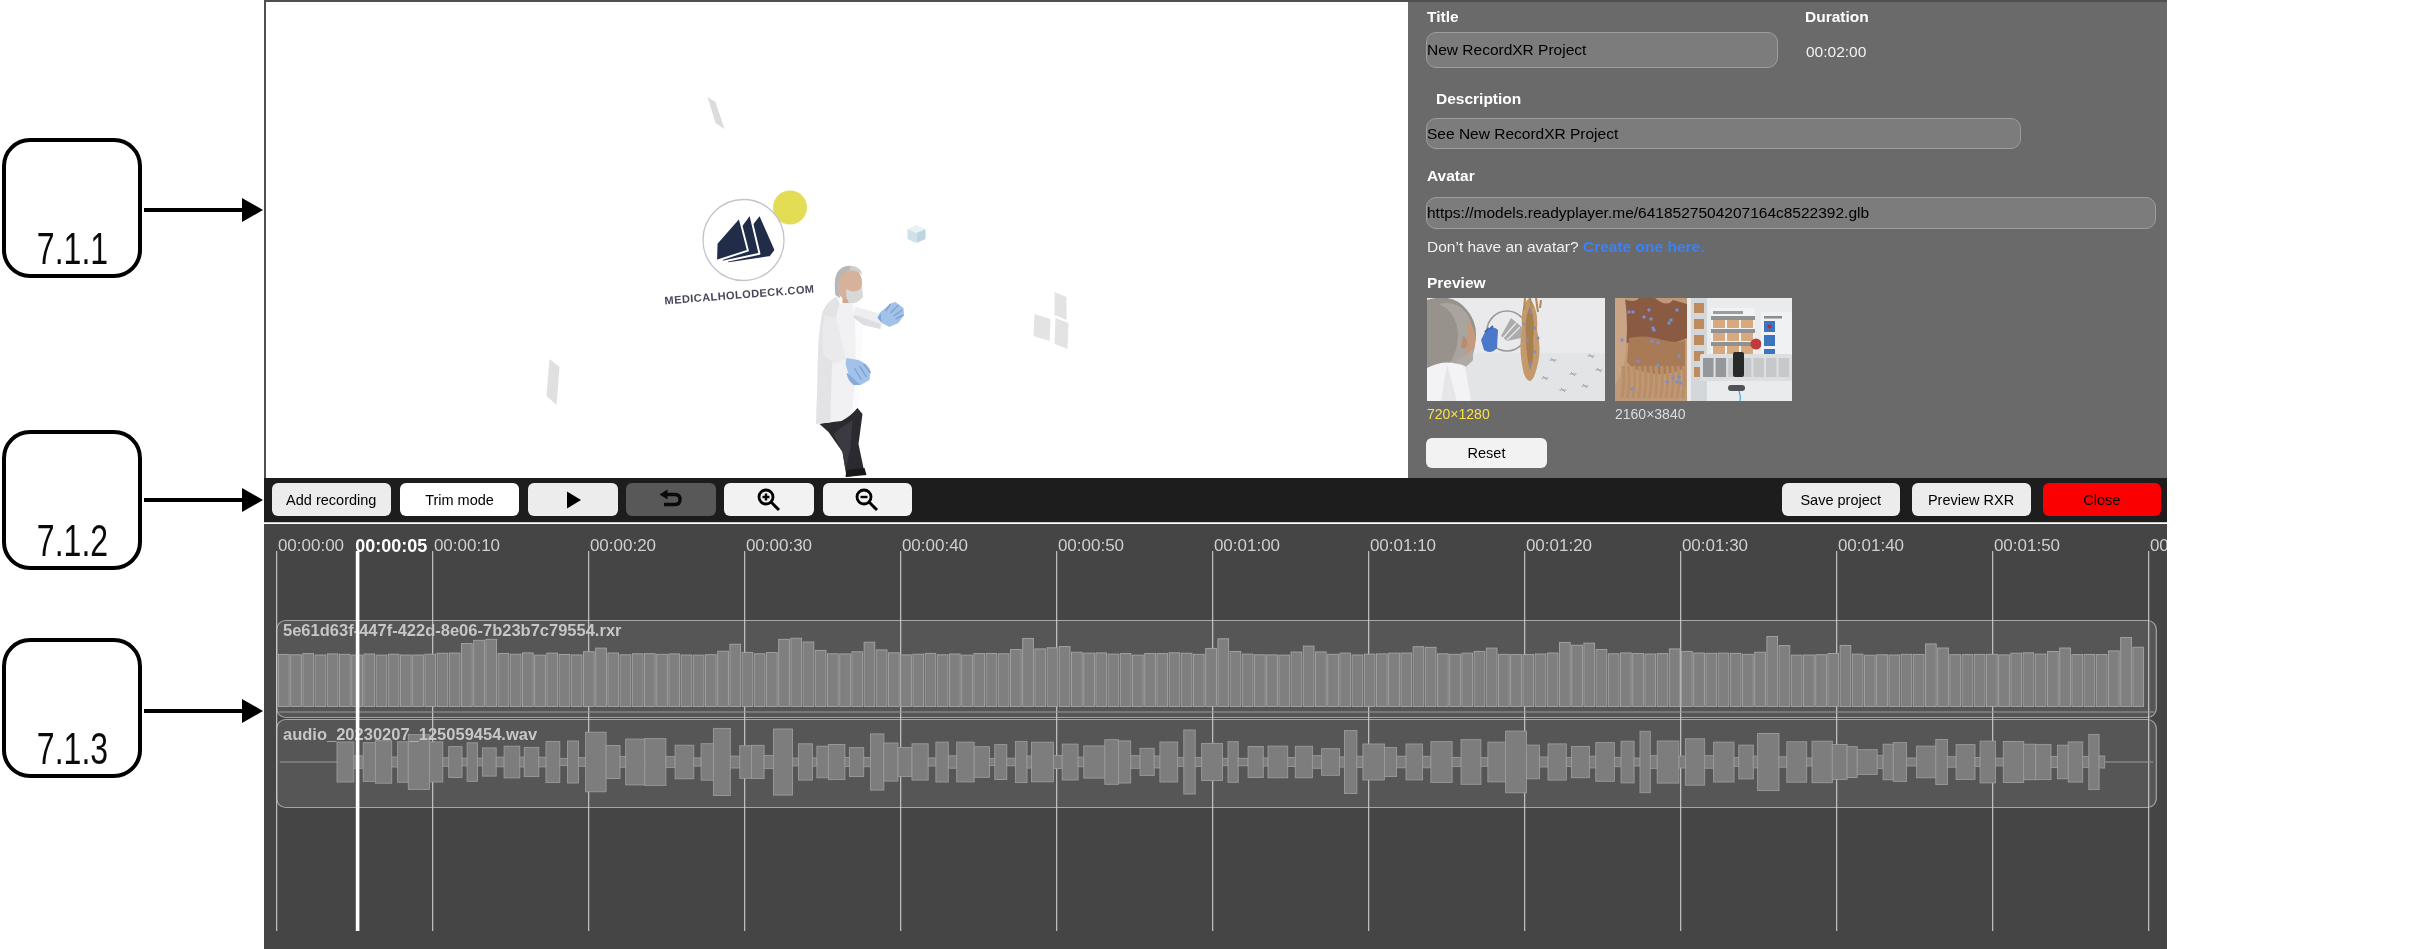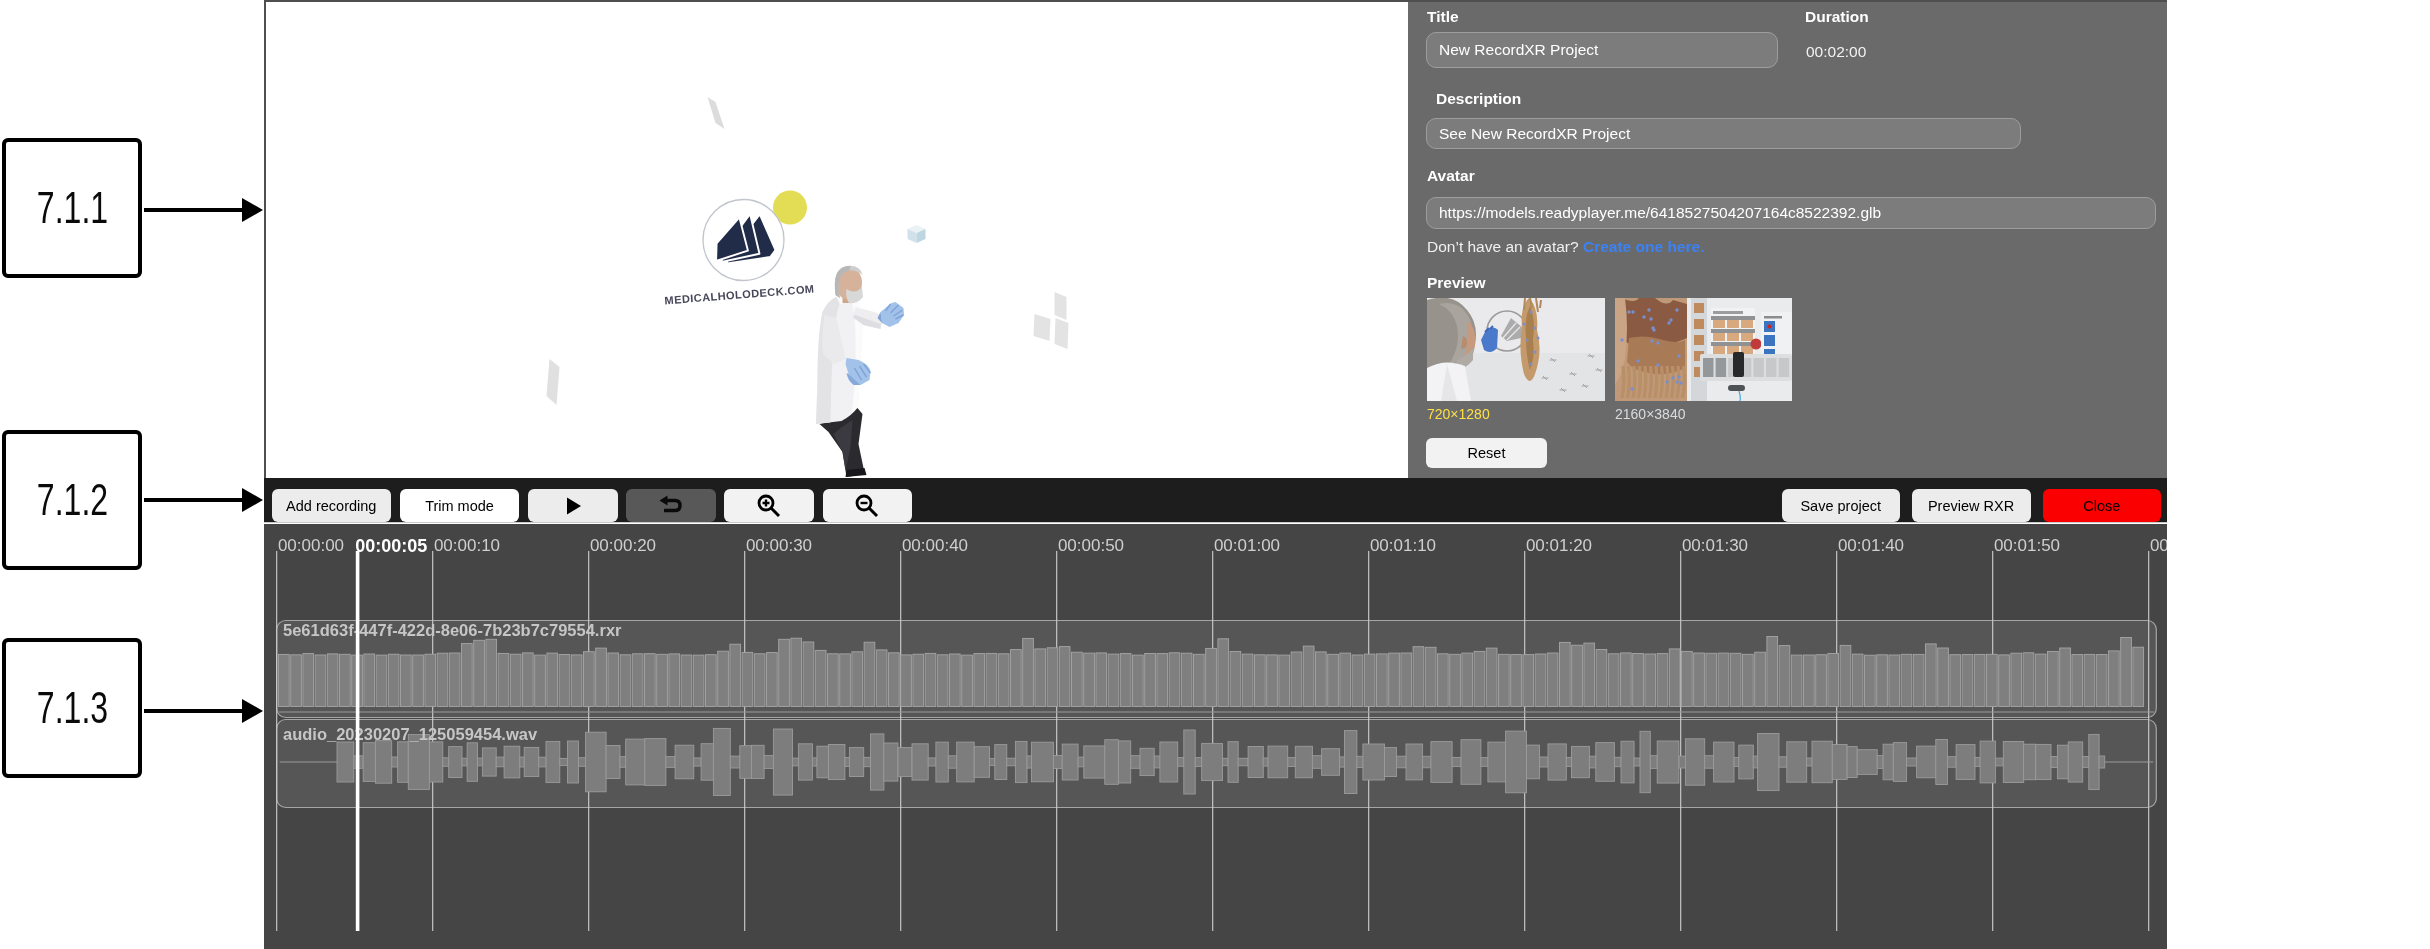--- a/index.html
+++ b/index.html
@@ -1,22 +1,22 @@
 <!DOCTYPE html>
 <html><head><meta charset="utf-8"><style>
 * { margin:0; padding:0; box-sizing:border-box; }
 html,body { width:2430px; height:949px; background:#fff; font-family:"Liberation Sans",sans-serif; overflow:hidden; }
 .abs { position:absolute; }
-.lbox { position:absolute; left:2px; width:140px; height:140px; background:#fff; border:4.5px solid #000; border-radius:6px; display:flex; align-items:center; justify-content:center; font-size:44.5px; color:#0a0a0a; }
+.lbox { position:absolute; left:2px; width:140px; height:140px; background:#fff; border:4.5px solid #000; border-radius:28px; display:flex; align-items:flex-end; justify-content:center; font-size:44.5px; color:#0a0a0a; }
 .lbox span { display:inline-block; transform:scaleX(0.72); }
 .shaft { position:absolute; height:4.5px; background:#000; }
 .ahead { position:absolute; width:0; height:0; border-left:21px solid #000; border-top:12.5px solid transparent; border-bottom:12.5px solid transparent; }
-.btn { position:absolute; top:11px; height:33px; border-radius:6px; background:#ececec; color:#000; font-size:14.5px; display:flex; align-items:center; justify-content:center; }
+.btn { position:absolute; top:5px; height:33px; border-radius:6px; background:#ececec; color:#000; font-size:14.5px; display:flex; align-items:center; justify-content:center; }
 .plabel { position:absolute; color:#fff; font-weight:bold; font-size:15.5px; }
-.pinput { position:absolute; background:#7c7c7c; border:1.5px solid #9d9d9d; border-radius:10px; color:#ffffff; font-size:15.5px; display:flex; align-items:center; padding-left:12px; }
+.pinput { position:absolute; background:#7c7c7c; border:1.5px solid #9d9d9d; border-radius:10px; color:#000000; font-size:15.5px; display:flex; align-items:center; }
 </style></head><body>
 
 <div class="lbox" style="top:138px">
     <span>7.1.1</span>
   </div>
 <div class="lbox" style="top:430px">
     <span>7.1.2</span>
   </div>
 <div class="lbox" style="top:638px">
     <span>7.1.3</span>

